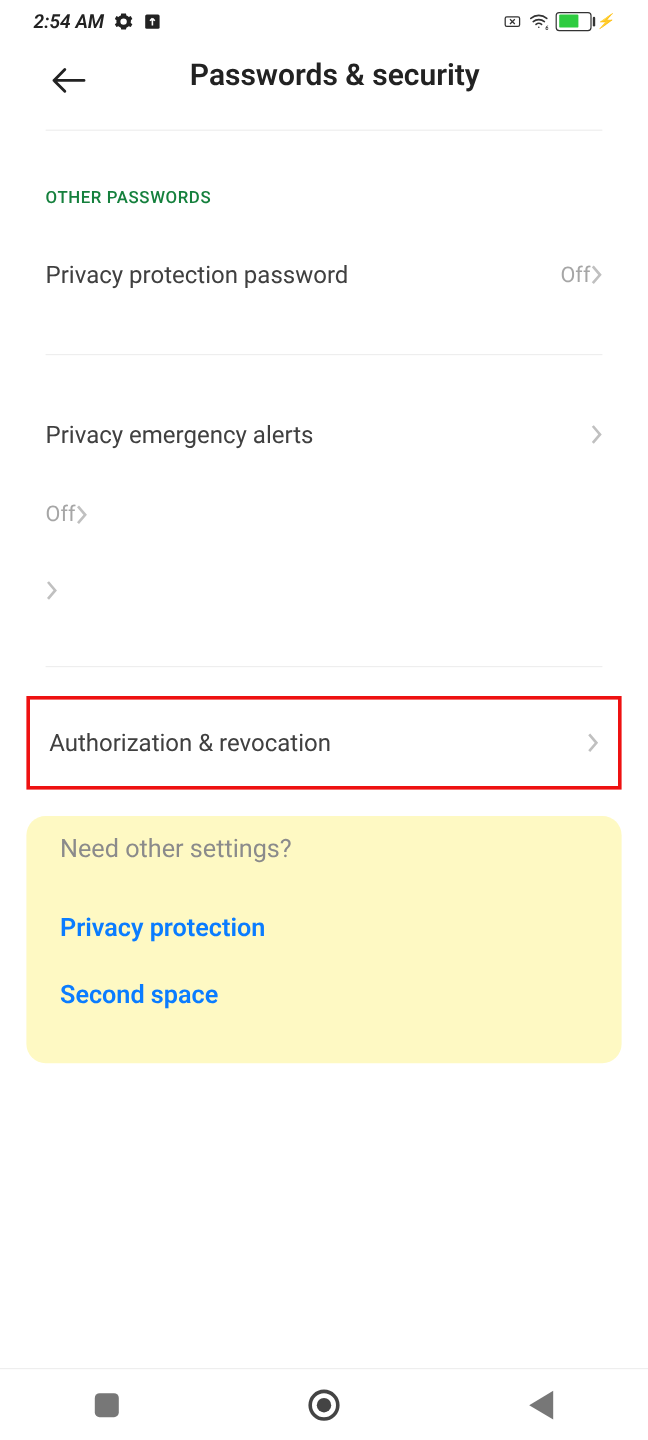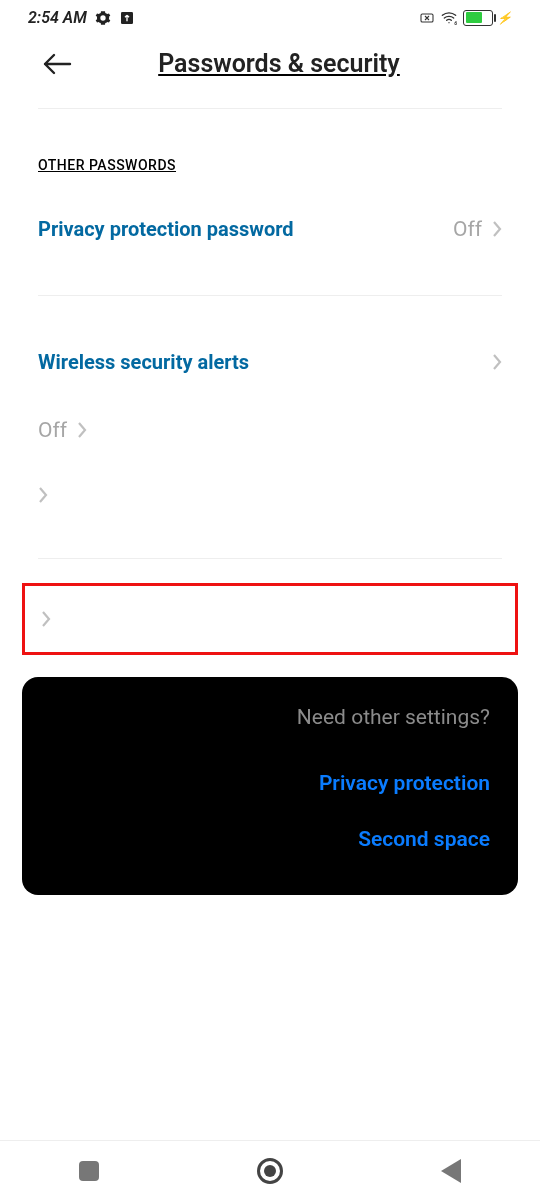--- a/index.html
+++ b/index.html
@@ -7,34 +7,34 @@
     .statusbar { display:flex; justify-content:space-between; align-items:center; padding:8px 28px 6px 28px; font-size:16px; font-weight:600; color:#222;font-style:italic; }
     .sb-left { display:flex; align-items:center; gap:8px; }
     .sb-right { display:flex; align-items:center; gap:6px; }
     .sb-ic { width:16px; height:16px; }
     .gear { fill:#222; }
     .upload { width:16px; height:16px; fill:#222; }
     .batt-box { width:30px; height:16px; border:1.5px solid #333; border-radius:3px; position:relative; display:inline-block; }
     .batt-box:after { content:""; position:absolute; right:-4px; top:3px; width:2px; height:8px; background:#333; border-radius:1px; }
     .batt-fill { position:absolute; left:1.5px; top:1.5px; bottom:1.5px; width:60%; background:#2ecc40; border-radius:1px; }
     .bolt { font-size:12px; color:#333; margin-left:-2px; }
-    .topbar { display:flex; align-items:center; padding:16px 26px 30px 42px;text-decoration:underline; }
+    .topbar { display:flex; align-items:flex-end; padding:16px 26px 30px 42px; }
     .back { display:flex; align-items:center; }
     .title { flex:1; text-align:center; font-size:25px; font-weight:600; color:#222; padding-right:28px; }
     .sep { height:1px; background:#eee; margin:0 38px; }
-    .section-head { font-size:14px; letter-spacing:0.5px; color:#000000; font-weight:500; padding:48px 38px 24px 38px;text-decoration:underline; }
+    .section-head { font-size:14px; letter-spacing:0.5px; color:#15803d; font-weight:500; padding:48px 38px 24px 38px; }
     .row { display:flex; align-items:center; padding:20px 38px; }
-    .row-lbl { flex:1; font-size:20px; font-weight:700; color:#0369a1; }
-    .row-val { font-size:21px; color:#a6a6a6; margin-right:10px; }
+    .row-lbl { flex:1; font-size:20px; font-weight:400; color:#404040; }
+    .row-val { font-size:18px; color:#a6a6a6; }
     .chev { width:10px; height:18px; }
     .chev path { stroke:#c0c0c0; stroke-width:2.2; fill:none; }
     .gap { height:34px; }
     .highlight { border:3px solid #e11; margin:0 22px; }
     .highlight .row { padding:24px 16px; }
-    .card { margin:22px 22px 0 22px; background:#000000; border-radius:16px; padding:28px 28px 28px 28px;text-align:right; }
+    .card { margin:22px 22px 0 22px; background:#fef9c3; border-radius:16px; padding:16px 28px 28px 28px; }
     .card-q { font-size:21px; color:#8b8b8b; margin-bottom:26px; }
     .card-link { font-size:21px; color:#0a7cff; font-weight:600; padding:16px 0; }
     .navbar { position:absolute; left:0; right:0; bottom:0; height:60px; display:flex; justify-content:space-around; align-items:center; border-top:1px solid #eee; }
     .nav-sq { width:20px; height:20px; background:#777; border-radius:4px; }
     .nav-circ { width:26px; height:26px; border:3px solid #444; border-radius:50%; position:relative; }
     .nav-circ:after { content:""; position:absolute; inset:4px; background:#444; border-radius:50%; }
     .nav-tri { width:0; height:0; border-top:12px solid transparent; border-bottom:12px solid transparent; border-right:20px solid #777; }
   </style>
 </head>
 <body>
@@ -84,21 +84,21 @@
   <svg class="chev" viewBox="0 0 10 18">
       <path d="M2 2l6 7-6 7"></path>
     </svg>
 </div>
 
 <div class="gap"></div>
 <div class="sep"></div>
 <div class="gap"></div>
 
 <div class="row">
-  <span class="row-lbl">Wireless security alerts</span>
+  <span class="row-lbl">Privacy emergency alerts</span>
   <svg class="chev" viewBox="0 0 10 18">
       <path d="M2 2l6 7-6 7"></path>
     </svg>
 </div>
 
 <div class="row" style="padding-top:24px;padding-bottom:24px">
   <span class="row-val">Off</span>
   <svg class="chev" viewBox="0 0 10 18">
       <path d="M2 2l6 7-6 7"></path>
     </svg>
@@ -109,20 +109,21 @@
       <path d="M2 2l6 7-6 7"></path>
     </svg>
 </div>
 
 <div class="gap"></div>
 <div class="sep"></div>
 <div style="height:24px"></div>
 
 <div class="highlight">
   <div class="row">
+    <span class="row-lbl">Authorization &amp; revocation</span>
     <svg class="chev" viewBox="0 0 10 18">
         <path d="M2 2l6 7-6 7"></path>
       </svg>
   </div>
 </div>
 
 <div class="card">
   <div class="card-q">Need other settings?</div>
   <div class="card-link">Privacy protection</div>
   <div class="card-link">Second space</div>

